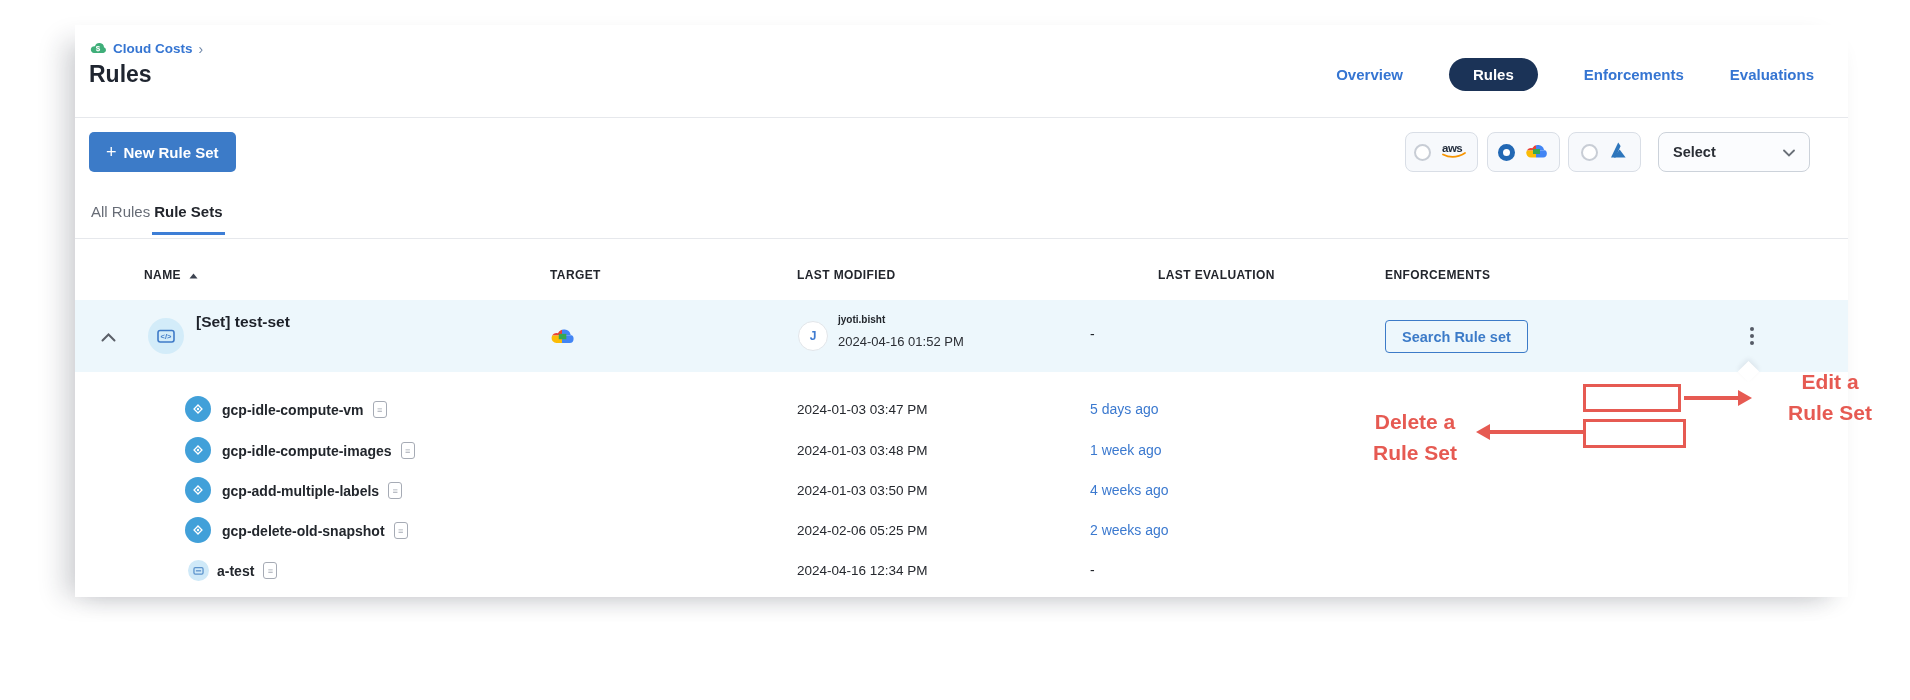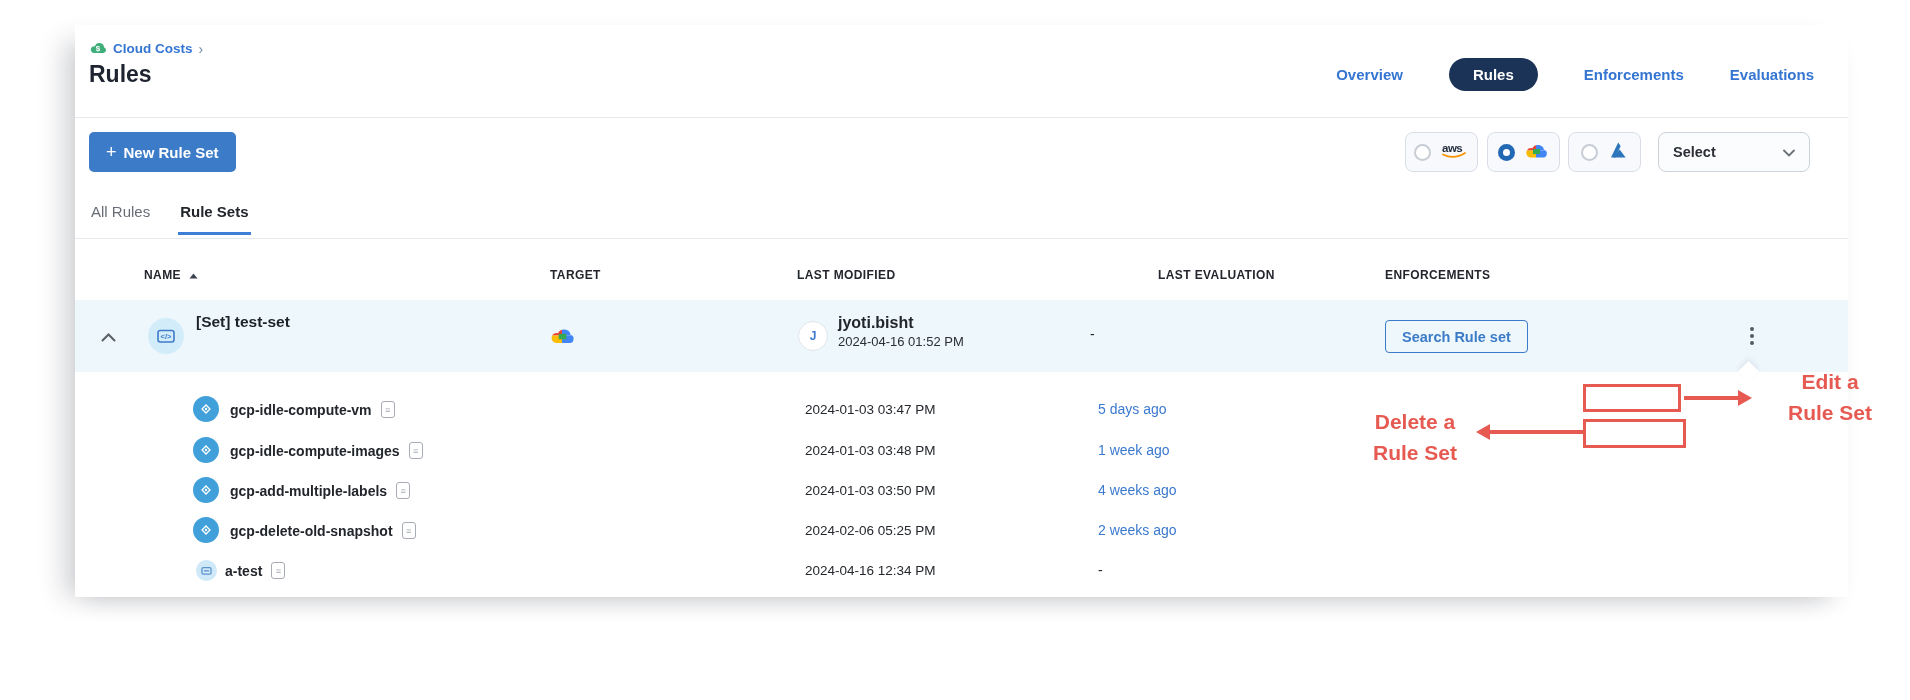--- a/index.html
+++ b/index.html
@@ -34,50 +34,50 @@
           border:1px solid #d9dee6; border-radius:8px; display:flex; align-items:center;
           justify-content:center; gap:8px; cursor:pointer; }
   .radio-off { width:17px; height:17px; border-radius:50%; border:2px solid #c8cdd5; background:#fff; flex:0 0 auto; }
   .radio-on { width:17px; height:17px; border-radius:50%; border:5px solid #2268b4; background:#fff; flex:0 0 auto; }
   .select-box { position:absolute; left:1583px; top:107px; width:152px; height:40px; background:#fbfcfe;
                 border:1px solid #ccd2da; border-radius:8px; display:flex; align-items:center;
                 justify-content:space-between; padding:0 14px; font-size:14.5px; font-weight:600;
                 color:#2a2e35; cursor:pointer; }
 
   
-  .tabs { position:absolute; left:14px; top:176px; display:flex; gap:26px; }
+  .tabs { position:absolute; left:14px; top:176px; display:flex; }
   .tab { font-size:15px; color:#676c76; padding:2px 2px 12px; cursor:pointer; }
   .tab.active { color:#22252c; font-weight:700; border-bottom:3px solid #3d7ed6; }
 
   
   .th { position:absolute; top:243px; font-size:12px; font-weight:700; letter-spacing:.4px; color:#23262d; }
   .c-name { left:69px; } .c-target { left:475px; } .c-mod { left:722px; } .c-eval { left:1064px;padding-left:19px; } .c-enf { left:1310px; }
   .sort-caret { display:inline-block; margin-left:8px; }
 
   .group-row { position:absolute; left:0; right:0; top:275px; height:72px; background:#edf7fc; }
   .chev-up { position:absolute; left:26px; top:28px; cursor:pointer; }
   .set-icon { position:absolute; left:73px; top:18px; width:36px; height:36px; border-radius:50%;
               background:#d3ecf9; display:flex; align-items:center; justify-content:center; }
   .set-name { position:absolute; left:121px; top:13px; font-size:15.5px; font-weight:700; color:#1e222a; }
   .target-icon { position:absolute; left:473px; top:24px; }
   .avatar { position:absolute; left:723px; top:21px; width:30px; height:30px; border-radius:50%;
             background:#fff; border:1px solid #e2e6ea; display:flex; align-items:center; justify-content:center;
             font-size:12px; font-weight:700; color:#3f7bd0; }
-  .mod-by { position:absolute; left:763px; top:14px; font-size:16px; font-weight:700; color:#22262c; }
+  .mod-by { position:absolute; left:763px; top:14px; font-size:10px; font-weight:700; color:#22262c; }
   .mod-at { position:absolute; left:763px; top:34px; font-size:13px; color:#2b2e34; }
   .g-dash { position:absolute; left:1015px; top:26px; font-size:14px; color:#22262c; }
   .btn-enforce { position:absolute; left:1310px; top:20px; height:33px; padding:0 16px; background:transparent;
                  border:1.6px solid #3c7bc8; border-radius:4px; color:#3c7bc8; font-size:14.5px;
                  font-weight:700; cursor:pointer; font-family:inherit; }
   .kebab { position:absolute; left:1668px; top:22px; width:18px; height:28px; display:flex;
            align-items:center; justify-content:center; cursor:pointer; }
   .kebab i { width:4px; height:4px; border-radius:50%; background:#555b66;
              box-shadow:0 -7px 0 #555b66, 0 7px 0 #555b66; }
 
-  .rule-row { position:absolute; left:0; right:0; height:40px;margin-left:8px; }
+  .rule-row { position:absolute; left:0; right:0; height:40px; }
   .rule-icon { position:absolute; left:110px; top:7px; width:26px; height:26px; border-radius:50%;
                background:#41a0d9; display:flex; align-items:center; justify-content:center; }
   .rule-icon.small { left:113px; top:10px; width:21px; height:21px; background:#cfe9f8; }
   .rule-name { position:absolute; left:147px; top:12px; font-size:14px; font-weight:700; color:#22262c;
                display:flex; align-items:center; gap:9px; }
   .rule-name.atest { left:142px; }
   .doc-icon { width:14px; height:17px; border:1.5px solid #a6abb5; border-radius:3px; background:#fff;
               display:inline-flex; align-items:center; justify-content:center; font-size:9px; color:#a6abb5;
               font-weight:400; cursor:pointer; }
   .r-date { position:absolute; left:722px; top:13px; font-size:13.5px; color:#25282e; }

